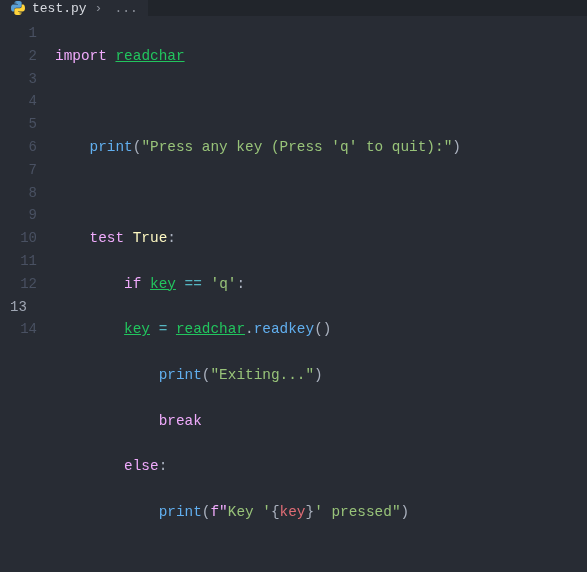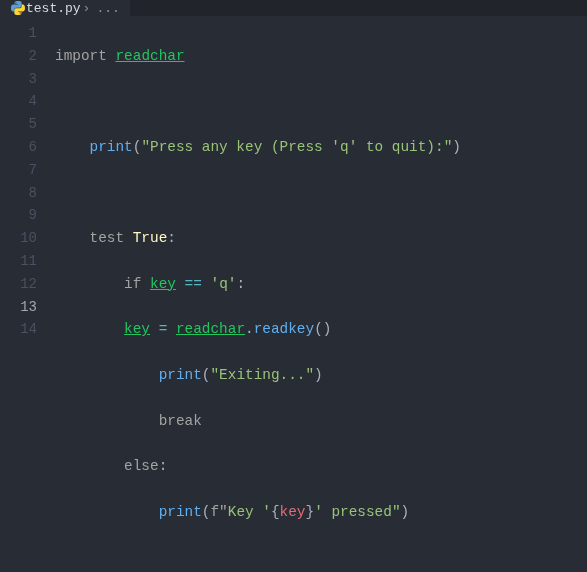--- a/index.html
+++ b/index.html
@@ -20,20 +20,21 @@
     background: #21252b;
     display: flex;
     align-items: stretch;
   }
   .tab {
     display: flex;
     align-items: center;
     padding: 0 10px;
     background: #282c34;
     color: #d7dae0;
+    gap: 6px;
     font-size: 13px;
     min-width: 100px;
   }
   .tab .icon { display:inline-flex; }
   .tab .dots { color: #8a8f99; padding-left:4px;}
   .tab .chev { color: #8a8f99; padding: 0 2px;}
   
   .editor {
     flex: 1 1 auto;
     display: flex;
@@ -42,28 +43,28 @@
     line-height: 22.8px;
   }
   .gutter {
     width: 55px;
     text-align: right;
     color: #495162;
     padding-right: 18px;
     user-select: none;
     font-size: 14px;
   }
-  .gutter .current { color: #a0a7b4; }
+  .gutter .current { color: #a0a7b4; text-align: center; }
   .code {
     flex: 1;
     white-space: pre;
     font-size: 14.4px;
   }
   
-  .tk-key   { color: #a3a3a3; } 
+  .tk-key   { color: #f0abfc; } 
   .tk-func  { color: #61afef; } 
   .tk-str   { color: #98c379; } 
   .tk-const { color: #fef9c3; } 
   .tk-op    { color: #56b6c2; } 
   .tk-punc  { color: #abb2bf; }
   .tk-default{ color:#22c55e;text-decoration:underline; }
   .tk-fstrvar{ color:#e06c75;}
   .python-icon svg { width:16px; height:16px; display:block;}
 </style>
 </head>

